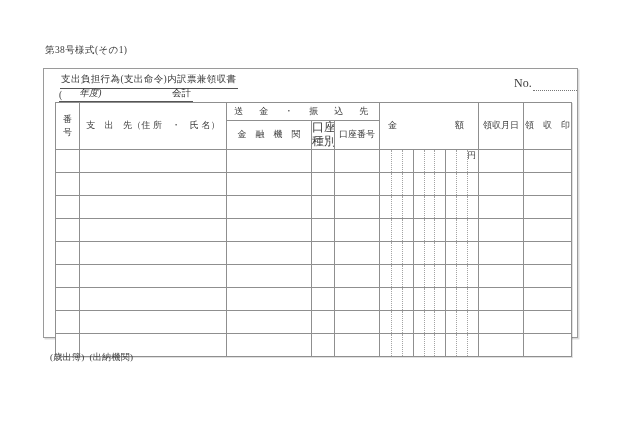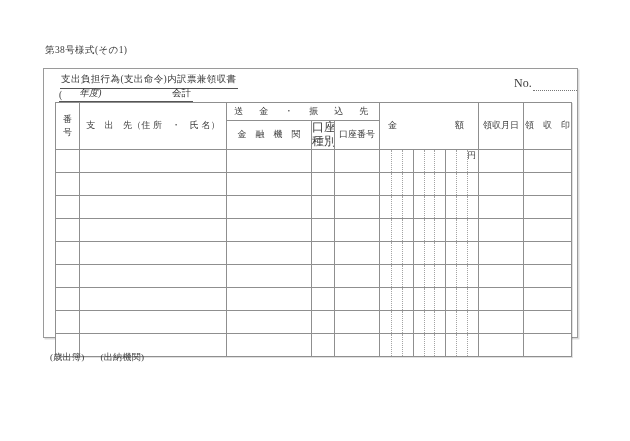--- a/index.html
+++ b/index.html
@@ -72,21 +72,21 @@
   }
   .digits .d { border-left:1px dotted #a3a3a3; }
   .digits .d:first-child { border-left:none; }
   .digits .d:nth-child(4), .digits .d:nth-child(7) { border-left:1px solid #8f8f8f; }
   .yen {
     position:absolute; top:1px; right:2px;
     font-size:8.5px; line-height:1; z-index:2;
   }
   .footer-note {
     position:absolute; left:6px; top:282px;
-    font-size:9px; letter-spacing:0.3px; display:flex;gap:11px;
+    font-size:9px; letter-spacing:0.3px; display:flex;
   }
   .footer-note .n2 { margin-left:5px; }
 </style>
 </head>
 <body>
 
 <div class="form-number">第38号様式(その1)</div>
 
 <div class="outer-box">
 

